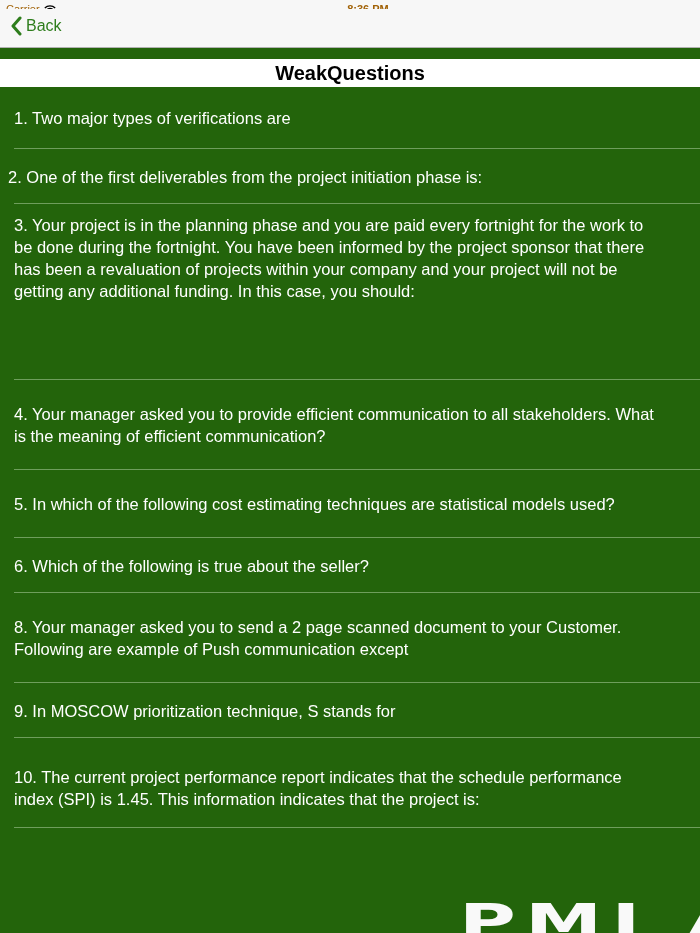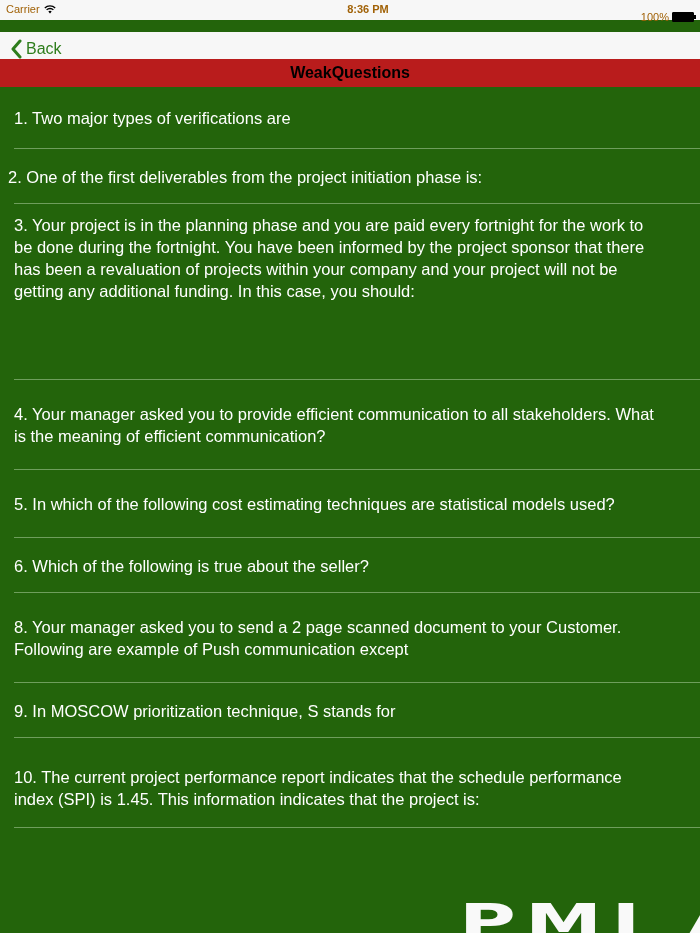--- a/index.html
+++ b/index.html
@@ -12,31 +12,31 @@
   .status-bar {
     position: absolute; left: 0; top: 0; width: 700px; height: 20px;
     background: #f7f7f7; font-size: 11px; color: #a16207;
   }
   .status-bar .carrier { position: absolute; left: 6px; top: 3px; display: flex; align-items: center; gap: 4px; }
   .status-bar .time { position: absolute; left: 0; right: 0; top: 3px; text-align: center; font-weight: bold; margin-left: 36px; }
   .status-bar .battery { position: absolute; right: 6px; top: 11px; display: flex; align-items: center; gap: 3px; text-align: center; }
   .battery-icon { width: 20px; height: 8px; background: #000; border: 1px solid #000; position: relative; border-radius: 1px; }
   .battery-icon::after { content: ""; position: absolute; right: -3px; top: 2px; width: 2px; height: 4px; background: #000; }
   .nav-bar {
-    position: absolute; left: 0; top: 32px; width: 700px; height: 38px;
+    position: absolute; left: 0; top: 9px; width: 700px; height: 38px;
     background: #f7f7f7;
     border-bottom: 1px solid #b2b2b2;
   }
   .back-button {
     position: absolute; left: 10px; top: 7px; display: flex; align-items: center; gap: 4px;
     color: #2e7d1c; font-size: 16px; cursor: pointer;
   }
   .title-bar {
     position: absolute; left: 0; top: 59px; width: 700px; height: 28px;
-    background: #b91c1c; color: #000; font-weight: bold; font-size: 16px;
+    background: #ffffff; color: #000; font-weight: bold; font-size: 20px;
     text-align: center; line-height: 28px;
   }
   .list {
     position: absolute; left: 0; top: 87px; width: 700px; height: 766px; overflow: hidden;
   }
   .row {
     position: relative; box-sizing: border-box;
     padding: 0 40px 0 14px;
     color: #fff; font-size: 16.5px; line-height: 22px;
     display: flex; align-items: center;

